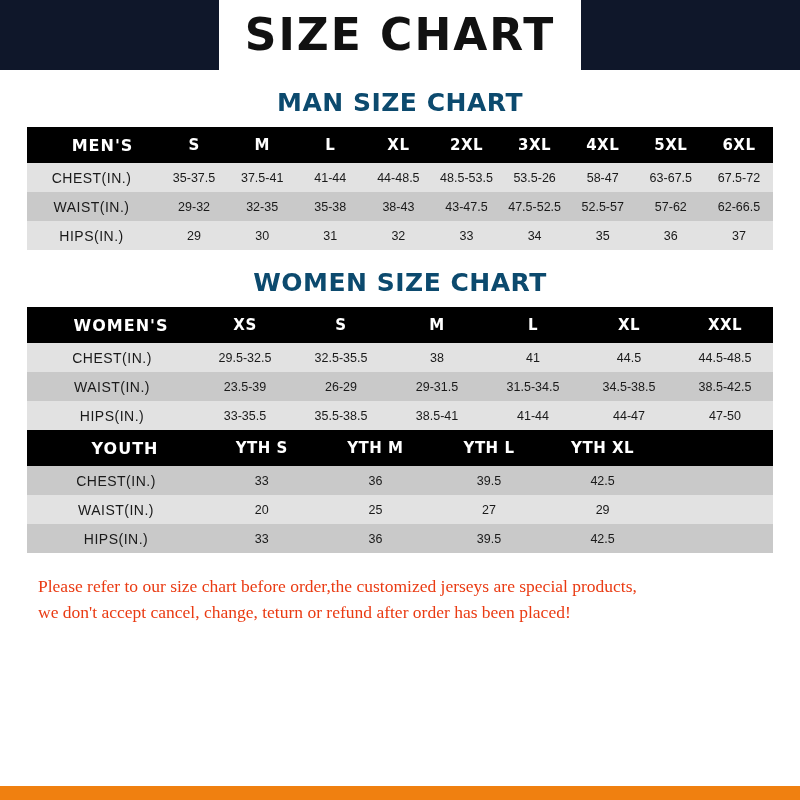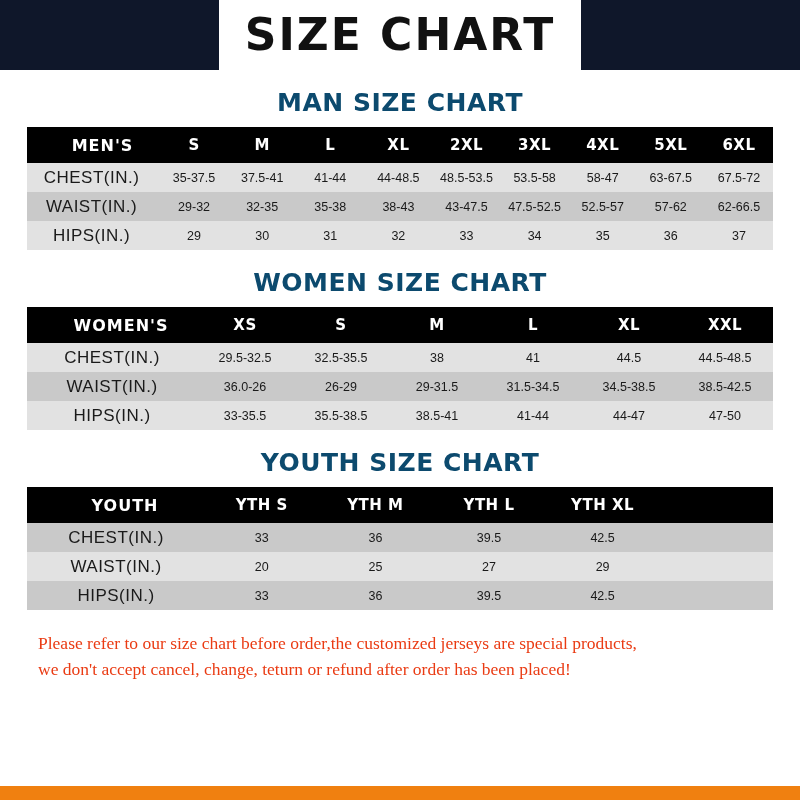--- a/index.html
+++ b/index.html
@@ -86,21 +86,21 @@
     letter-spacing: 1px;
   }
   table.size-table tbody tr.alt-light td {
     background: #e2e2e2;
   }
   table.size-table tbody tr.alt-dark td {
     background: #c9c9c9;
   }
   table.size-table tbody td.row-head {
     font-weight: normal;
-    font-size: 17px;
+    font-size: 14px;
     letter-spacing: 0.5px;
   }
   .men-table td.row-head { padding-right: 4px; text-align: center; }
   .women-table td.row-head { text-align: center; }
   .youth-table td.row-head { text-align: center; }
   .footer-note {
     margin-top: 20px;
     padding: 0 38px;
     color: #ea3b13;
     font-size: 17.5px;
@@ -146,21 +146,21 @@
         </tr>
       </thead>
       <tbody>
         <tr class="alt-light">
           <td class="row-head">CHEST(IN.)</td>
           <td>35-37.5</td>
           <td>37.5-41</td>
           <td>41-44</td>
           <td>44-48.5</td>
           <td>48.5-53.5</td>
-          <td>53.5-58</td>
+          <td>53.5-26</td>
           <td>58-47</td>
           <td>63-67.5</td>
           <td>67.5-72</td>
         </tr>
         <tr class="alt-dark">
           <td class="row-head">WAIST(IN.)</td>
           <td>29-32</td>
           <td>32-35</td>
           <td>35-38</td>
           <td>38-43</td>
@@ -205,42 +205,41 @@
           <td class="row-head">CHEST(IN.)</td>
           <td>29.5-32.5</td>
           <td>32.5-35.5</td>
           <td>38</td>
           <td>41</td>
           <td>44.5</td>
           <td>44.5-48.5</td>
         </tr>
         <tr class="alt-dark">
           <td class="row-head">WAIST(IN.)</td>
-          <td>36.0-26</td>
+          <td>23.5-39</td>
           <td>26-29</td>
           <td>29-31.5</td>
           <td>31.5-34.5</td>
           <td>34.5-38.5</td>
           <td>38.5-42.5</td>
         </tr>
         <tr class="alt-light">
           <td class="row-head">HIPS(IN.)</td>
           <td>33-35.5</td>
           <td>35.5-38.5</td>
           <td>38.5-41</td>
           <td>41-44</td>
           <td>44-47</td>
           <td>47-50</td>
         </tr>
       </tbody>
     </table>
   </div>
 
   <div class="section">
-    <div class="section-title">YOUTH SIZE CHART</div>
     <table class="size-table youth-table">
       <thead>
         <tr>
           <th class="row-head" style="width:160px">YOUTH</th>
           <th>YTH S</th>
           <th>YTH M</th>
           <th>YTH L</th>
           <th>YTH XL</th>
           <th></th>
         </tr>

